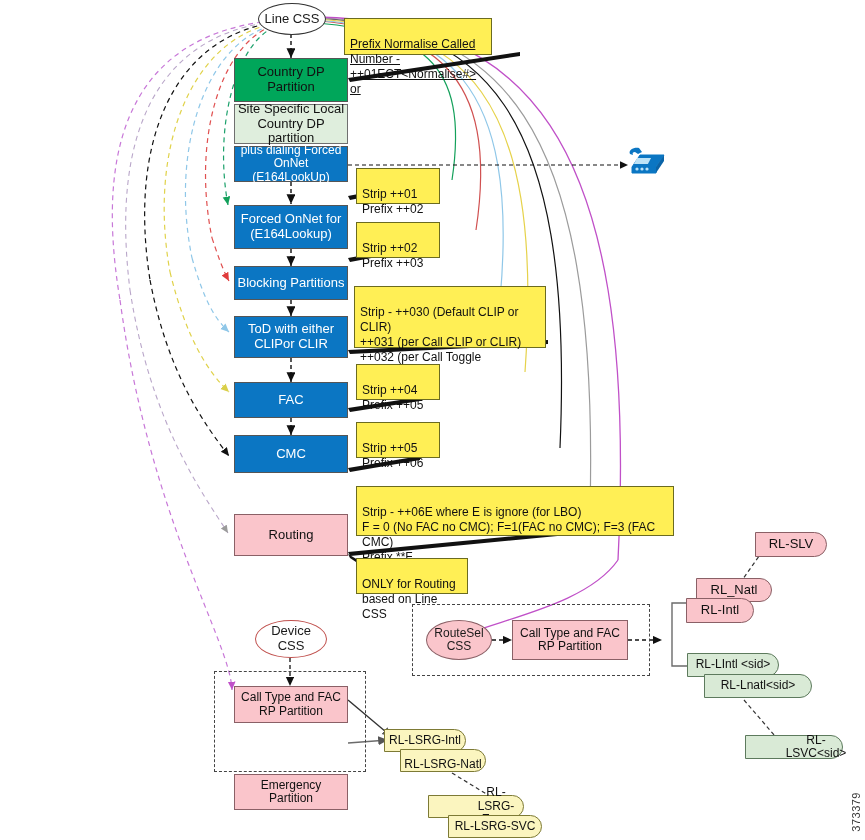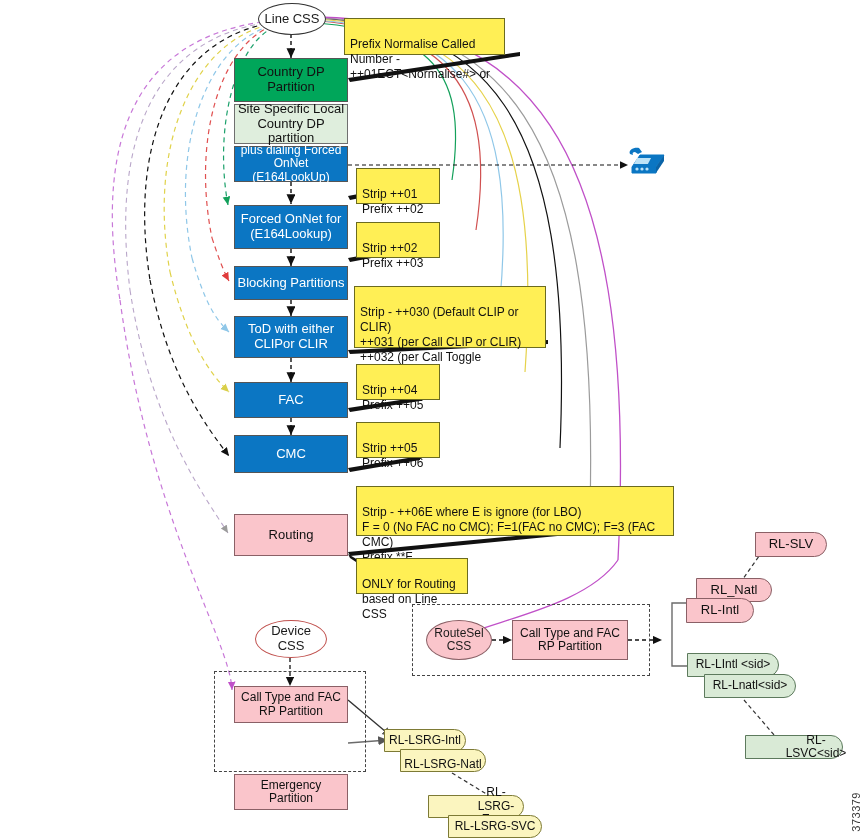--- a/index.html
+++ b/index.html
@@ -168,21 +168,21 @@
   </div>
 
   <div class="node rect blue" style="left:234px;top:435px;width:114px;height:38px;">
     <span>CMC</span>
   </div>
 
   <div class="node pink" style="left:234px;top:514px;width:114px;height:42px;">
     <span>Routing</span>
   </div>
 
-  <div class="node callout" style="left:344px;top:18px;width:161px;height:37px;white-space:pre-line;">
+  <div class="node callout" style="left:344px;top:18px;width:148px;height:37px;white-space:pre-line;text-decoration:underline;">
     <span>Prefix Normalise Called Number -
 ++01ECT&lt;Normalise#&gt; or</span>
   </div>
 
   <div class="node callout" style="left:356px;top:168px;width:84px;height:36px;white-space:pre-line;">
     <span>Strip ++01
 Prefix ++02</span>
   </div>
 
   <div class="node callout" style="left:356px;top:222px;width:84px;height:36px;white-space:pre-line;">
@@ -256,21 +256,21 @@
   </div>
 
   <div class="node tagp" style="left:686px;top:598px;width:68px;height:25px;">
     <span>RL-Intl</span>
   </div>
 
   <div class="node tagg" style="left:687px;top:653px;width:92px;height:24px;font-size:12px;">
     <span>RL-LIntl &lt;sid&gt;</span>
   </div>
 
-  <div class="node tagg" style="left:704px;top:674px;width:92px;height:24px;font-size:12px;">
+  <div class="node tagg" style="left:704px;top:674px;width:108px;height:24px;font-size:12px;">
     <span>RL-Lnatl&lt;sid&gt;</span>
   </div>
 
   <div class="node tagg" style="left:745px;top:735px;width:98px;height:24px;font-size:12px;padding-left:44px;">
     <span>RL-LSVC&lt;sid&gt;</span>
   </div>
 
   <div class="node tagy" style="left:384px;top:729px;width:82px;height:23px;font-size:12px;">
     <span>RL-LSRG-Intl</span>
   </div>

